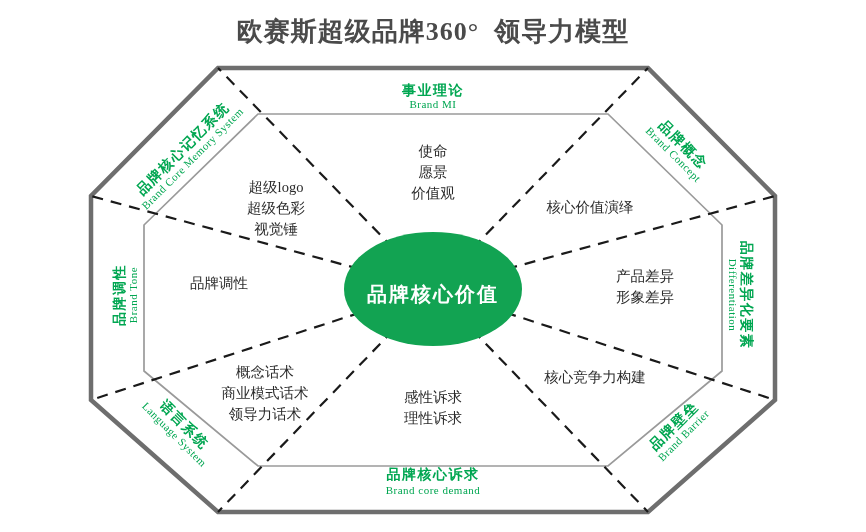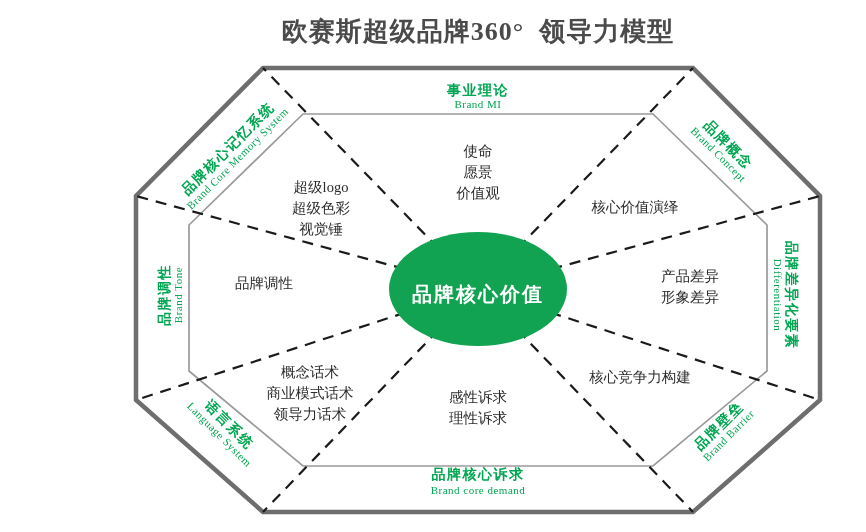--- a/index.html
+++ b/index.html
@@ -11,21 +11,20 @@
     width: 866px;
     height: 532px;
     overflow: hidden;
     font-family: "Liberation Sans", sans-serif;
   }
   #stage {
     position: relative;
     width: 692px;
     height: 532px;
     background: #ffffff;
-    margin-left: 45px;
   }
   #title {
     position: absolute;
     top: 14px;
     left: 0;
     width: 866px;
     text-align: center;
     font-family: "Liberation Serif", serif;
     font-size: 26px;
     font-weight: bold;

